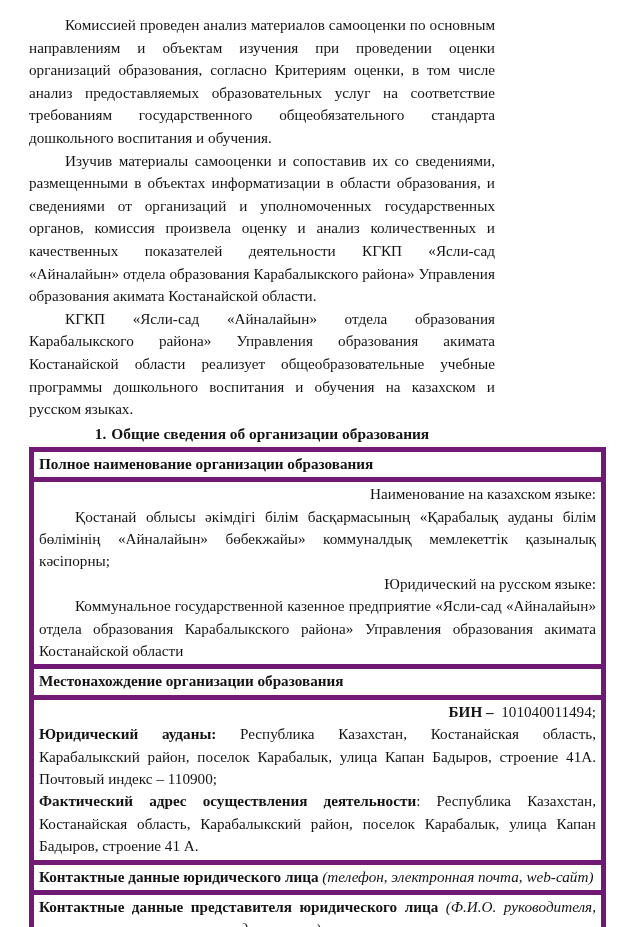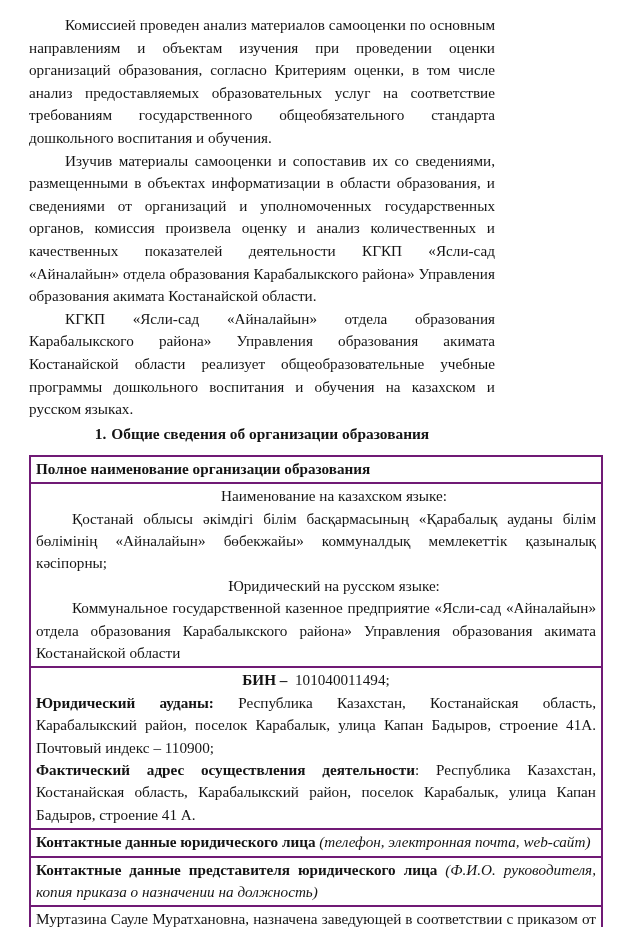--- a/index.html
+++ b/index.html
@@ -33,35 +33,35 @@
     margin: 0 0 0 0;
     hyphens: none;
   }
 
   
   .section-heading {
     font-size: 15.4px;
     line-height: 22px;
     font-weight: bold;
     text-align: center;
-    margin: 2px 0 10px 0;
+    margin: 2px 0 2px 0;
   }
   .section-heading .num {
     margin-right: 5px;
   }
 
   
   .info-table {
     border-collapse: collapse;
     width: 572px;
     table-layout: fixed;
     border: 1px solid #4a4a4a;
   }
   .info-table td {
-    border: 2px solid #701a75;
+    border: 5px solid #701a75;
     padding: 1px 5px 2px 5px;
     vertical-align: top;
     font-size: 15.2px;
     line-height: 22.4px;
     text-align: justify;
     text-justify: inter-word;
   }
   .row-head {
     font-weight: bold;
   }
@@ -72,21 +72,21 @@
   .lbl-bold {
     font-weight: bold;
   }
   .indent {
     text-indent: 36px;
   }
   .noindent {
     text-indent: 0;
   }
   .tight {
-    text-align: center;
+    text-align: right;
   }
   .email-link {
     text-decoration: underline;
   }
 </style>
 </head>
 <body>
 
 <div class="page">
 
@@ -110,20 +110,23 @@
 
       <tr>
         <td>
           <div class="indent tight">Наименование на казахском языке:</div>
           <div class="indent">Қостанай облысы әкімдігі білім басқармасының «Қарабалық ауданы білім бөлімінің «Айналайын» бөбекжайы» коммуналдық мемлекеттік қазыналық кәсіпорны;</div>
           <div class="indent tight">Юридический на русском языке:</div>
           <div class="indent">Коммунальное государственной казенное предприятие «Ясли-сад «Айналайын» отдела образования Карабалыкского района» Управления образования акимата Костанайской области</div>
         </td>
       </tr>
 
+      <tr>
+        <td class="row-head noindent">Местонахождение организации образования</td>
+      </tr>
 
       <tr>
         <td>
           <div class="noindent tight"><span class="lbl-bold">БИН –</span>&nbsp;&nbsp;<span>101040011494;</span></div>
           <div class="noindent"><span class="lbl-bold">Юридический ауданы:</span> <span>Республика Казахстан, Костанайская область, Карабалыкский район, поселок Карабалык, улица Капан Бадыров, строение 41А.  Почтовый индекс – 110900;</span></div>
           <div class="noindent"><span class="lbl-bold">Фактический адрес осуществления деятельности</span><span>: Республика Казахстан, Костанайская область, Карабалыкский район, поселок Карабалык, улица Капан Бадыров, строение 41 А.</span></div>
         </td>
       </tr>
 
       <tr>

